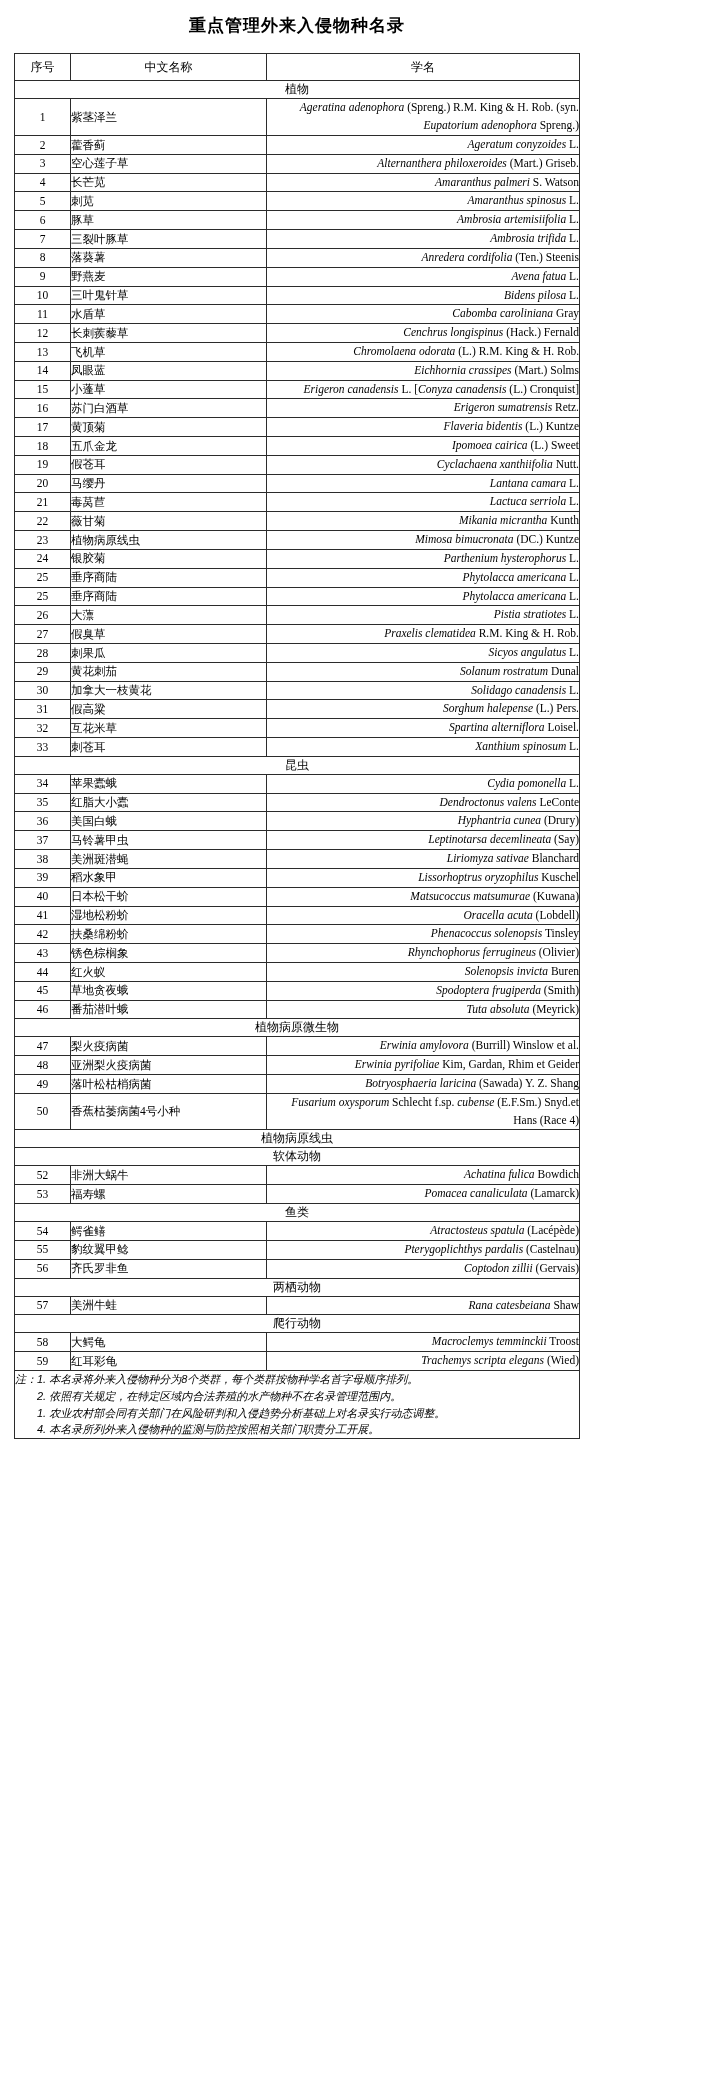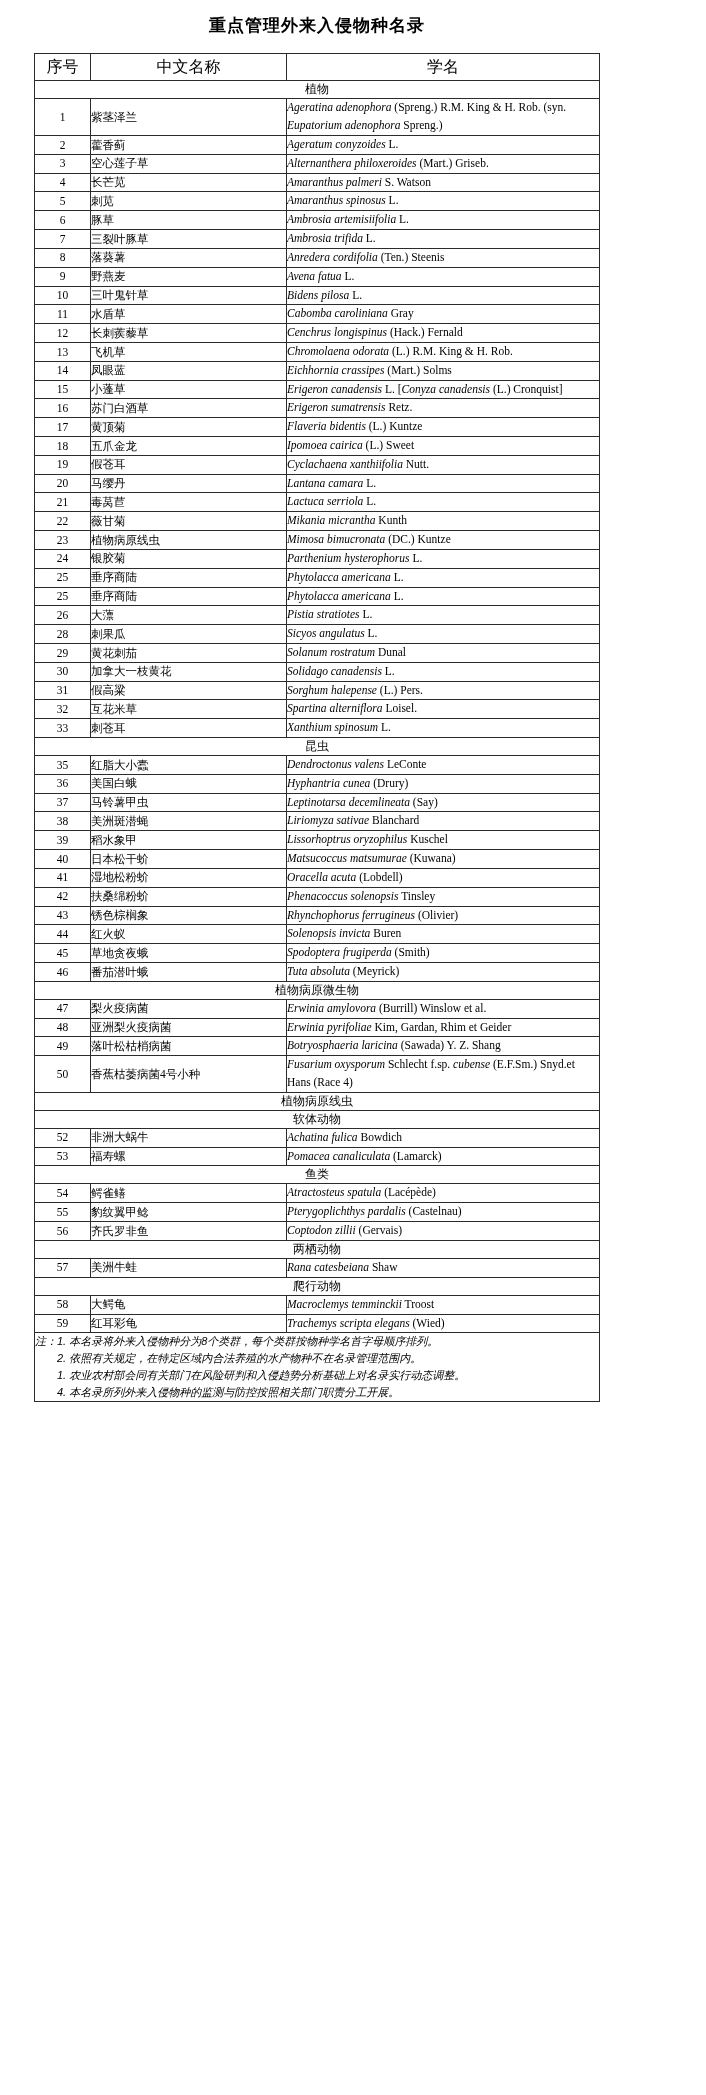--- a/index.html
+++ b/index.html
@@ -11,21 +11,20 @@
     width: 706px;
     font-family: "Liberation Serif", "DejaVu Serif", serif;
     color: #000000;
     -webkit-font-smoothing: none;
   }
   #page {
     width: 594px;
     box-sizing: border-box;
     padding: 0 14px 10px 14px;
     position: relative;
-    margin-left: 20px;
   }
   #doc-title {
     text-align: center;
     font-size: 17px;
     font-weight: bold;
     letter-spacing: 1px;
     padding: 16px 0 17px 0;
     line-height: 1.2;
     font-family: "Liberation Sans", "DejaVu Sans", sans-serif;
   }
@@ -42,21 +41,21 @@
     vertical-align: middle;
   }
   col.c-no    { width: 56px; }
   col.c-cn    { width: 196px; }
   col.c-sci   { width: auto; }
 
   th.head-cell {
     text-align: center;
     font-weight: normal;
     height: 26px;
-    font-size: 16px;
+    font-size: 12px;
     font-family: "Liberation Sans", "DejaVu Sans", sans-serif;
   }
   td.group-cell {
     font-weight: normal;
     font-size: 12px;
     padding: 3px 0 3px 6px;
     text-align: center;
     font-family: "Liberation Sans", "DejaVu Sans", sans-serif;
   }
   td.no-cell {
@@ -66,21 +65,21 @@
     line-height: 1.45;
   }
   td.cn-cell {
     text-align: left;
     padding: 3px 0 3px 22px;
     font-size: 11.5px;
     line-height: 1.45;
     font-family: Liberation Serif, serif;
   }
   td.sci-cell {
-    text-align: left;
+    text-align: right;
     padding: 3px 6px 3px 7px;
     font-size: 11.5px;
     line-height: 1.55;
   }
   td.sci-cell i { font-style: italic; }
 
   td.notes-cell {
     padding: 6px 8px 8px 6px;
     font-size: 11px;
     line-height: 1.35;
@@ -243,20 +242,25 @@
           <td class="no-cell">25</td>
           <td class="cn-cell">垂序商陆</td>
           <td class="sci-cell"><i>Phytolacca americana</i> L.</td>
         </tr>
         <tr>
           <td class="no-cell">26</td>
           <td class="cn-cell">大薸</td>
           <td class="sci-cell"><i>Pistia stratiotes</i> L.</td>
         </tr>
         <tr>
+          <td class="no-cell">27</td>
+          <td class="cn-cell">假臭草</td>
+          <td class="sci-cell"><i>Praxelis clematidea</i> R.M. King &amp; H. Rob.</td>
+        </tr>
+        <tr>
           <td class="no-cell">28</td>
           <td class="cn-cell">刺果瓜</td>
           <td class="sci-cell"><i>Sicyos angulatus</i> L.</td>
         </tr>
         <tr>
           <td class="no-cell">29</td>
           <td class="cn-cell">黄花刺茄</td>
           <td class="sci-cell"><i>Solanum rostratum</i> Dunal</td>
         </tr>
         <tr>
@@ -274,20 +278,25 @@
           <td class="cn-cell">互花米草</td>
           <td class="sci-cell"><i>Spartina alterniflora</i> Loisel.</td>
         </tr>
         <tr>
           <td class="no-cell">33</td>
           <td class="cn-cell">刺苍耳</td>
           <td class="sci-cell"><i>Xanthium spinosum</i> L.</td>
         </tr>
         <tr>
           <td class="group-cell" colspan="3">昆虫</td>
+        </tr>
+        <tr>
+          <td class="no-cell">34</td>
+          <td class="cn-cell">苹果蠹蛾</td>
+          <td class="sci-cell"><i>Cydia pomonella</i> L.</td>
         </tr>
         <tr>
           <td class="no-cell">35</td>
           <td class="cn-cell">红脂大小蠹</td>
           <td class="sci-cell"><i>Dendroctonus valens</i> LeConte</td>
         </tr>
         <tr>
           <td class="no-cell">36</td>
           <td class="cn-cell">美国白蛾</td>
           <td class="sci-cell"><i>Hyphantria cunea</i> (Drury)</td>

